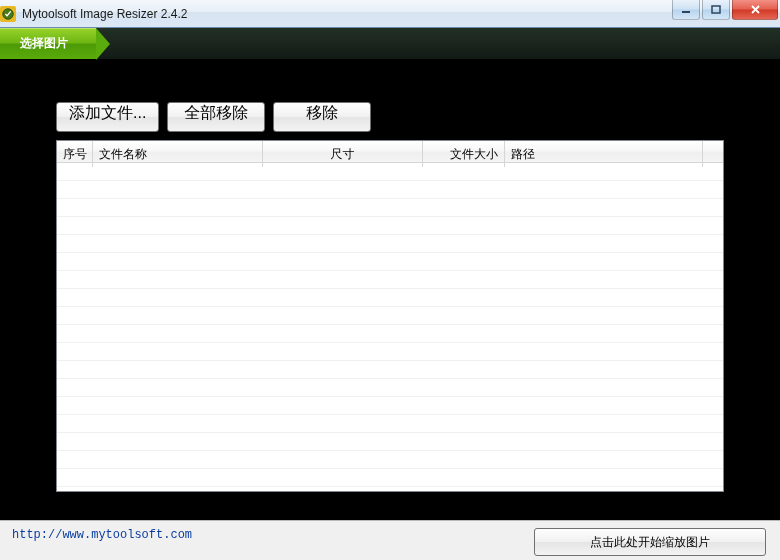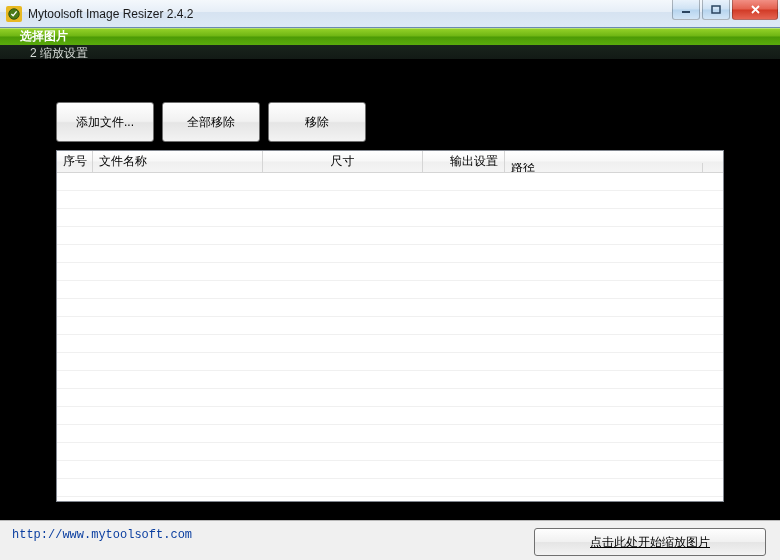--- a/index.html
+++ b/index.html
@@ -4,21 +4,21 @@
   <style>
     * { margin: 0; padding: 0; box-sizing: border-box; }
     body { font-family: "Microsoft YaHei", "SimSun", Tahoma, sans-serif; font-size: 12px; background: #fff; width: 780px; height: 560px; overflow: hidden; }
 
     
     .titlebar {
       height: 28px;
       background: linear-gradient(to bottom, #f4f8fc 0%, #e6eef7 45%, #d6e3f1 46%, #dde9f5 100%);
       border-bottom: 1px solid #6a8bb0;
       display: flex; align-items: center;
-      padding-left: 6px;
+      padding-left: 0;
       position: relative;
     }
     .app-icon {
       width: 16px; height: 16px; margin-right: 6px;
       background: #e8b923; border-radius: 2px;
       display: flex; align-items: center; justify-content: center;
     }
     .app-icon svg { width: 14px; height: 14px; }
     .title-text { color: #1a1a1a; font-size: 12px; }
     .win-controls { position: absolute; right: 0; top: 0; display: flex; }
@@ -39,21 +39,20 @@
       color: #fff;
     }
     .win-btn svg { display: block; }
 
     
     .stepbar {
       height: 32px;
       background: linear-gradient(to bottom, #223026 0%, #121a15 100%);
       display: flex; align-items: stretch;
       border-bottom: 1px solid #000;
-      flex-direction: column;
     }
     .crumb {
       position: relative; display: flex; align-items: center;
       padding: 0 28px 0 20px; color: #d8ddd9; font-size: 12px;
       white-space: nowrap;
     }
     .crumb.active {
       background: linear-gradient(to bottom, #97d42a 0%, #6eb513 48%, #4c9a06 52%, #5aab0c 100%);
       color: #fff; font-weight: bold;
       box-shadow: inset 0 1px 0 rgba(255,255,255,0.35);
@@ -82,68 +81,67 @@
     
     .stage {
       background: #000; padding: 42px 56px 12px 56px;
       height: 460px;
     }
     .stage-inner { }
 
     
     .toolbar { display: flex; gap: 8px; margin-bottom: 8px; }
     .tbtn {
-      min-width: 98px; height: 40px; padding: 0 12px;
+      min-width: 98px; height: 30px; padding: 0 12px;
       background: linear-gradient(to bottom, #fefefe 0%, #f1f1f1 48%, #e5e5e5 52%, #f3f3f3 100%);
       border: 1px solid #707070; border-radius: 3px;
-      font-size: 12px; color: #000; cursor: default;
-      display: flex; align-items: center; justify-content: center;
+      font-size: 16px; color: #000; cursor: default;
+      display: flex; justify-content: center;
     }
 
     
     .table-wrap {
       background: #fff; border: 1px solid #828790;
       height: 352px; overflow: hidden;
     }
     .thead {
       display: flex; height: 22px;
       background: linear-gradient(to bottom, #ffffff 0%, #f7f7f7 48%, #efefef 52%, #f4f4f4 100%);
       border-bottom: 1px solid #d5d5d5;
     }
     .th {
       border-right: 1px solid #d5d5d5;
-      display: flex; align-items: center; padding: 4px 6px;
+      display: flex; align-items: center; padding: 13px 6px;
       color: #000; font-size: 12px; white-space: nowrap; overflow: hidden;
     }
     .th-idx   { width: 36px; }
     .th-name  { width: 170px; font-family: Liberation Mono, monospace; }
     .th-size  { width: 160px; justify-content: center; }
     .th-fsize { width: 82px;  justify-content: flex-end; }
-    .th-path  { flex: 1; margin-top: 12px; }
+    .th-path  { flex: 1; }
     .th-last  { width: 20px; border-right: none; }
 
     .tbody { }
     .row {
       height: 18px; border-bottom: 1px solid #f0f0f0;
     }
 
     
     .footer {
       height: 40px; background: #f0f0f0; border-top: 1px solid #b8b8b8;
       display: flex; align-items: flex-start; justify-content: space-between;
       padding: 7px 14px 0 12px;
     }
     .footer a { color: #0a3ea0; font-family: "Courier New", monospace; font-size: 12px; text-decoration: none; }
     .start-btn {
       width: 232px; height: 28px;
       background: linear-gradient(to bottom, #fefefe 0%, #f1f1f1 48%, #e5e5e5 52%, #f3f3f3 100%);
       border: 1px solid #707070; border-radius: 3px;
       font-size: 12px; display: flex; align-items: center; justify-content: center;
       cursor: default;
-      text-decoration: underline;
     }
   </style>
 </head>
 <body>
 
 <div class="titlebar">
   <span class="app-icon">
     <svg viewBox="0 0 16 16">
         <circle cx="8" cy="8" r="6" fill="#4a7a18" stroke="#2d4a0e" stroke-width="1"></circle>
         <path d="M5 8l2 2 4-5" stroke="#fff" stroke-width="1.5" fill="none"></path>
@@ -166,24 +164,20 @@
           <path d="M2 2l7 7M9 2l-7 7" stroke="#fff" stroke-width="1.8"></path>
         </svg>
     </div>
   </div>
 </div>
 
 <div class="stepbar">
   <div class="crumb active">
     <span>选择图片</span>
   </div>
-  <div class="crumb">
-    <span class="sep-line"></span>
-    <span>2 缩放设置</span>
-  </div>
 </div>
 
 <div class="stage">
   <div class="stage-inner">
     <div class="toolbar">
       <button class="tbtn">
           <span>添加文件...</span>
         </button>
       <button class="tbtn">
           <span>全部移除</span>
@@ -198,21 +192,21 @@
         <div class="th th-idx">
             <span>序号</span>
           </div>
         <div class="th th-name">
             <span>文件名称</span>
           </div>
         <div class="th th-size">
             <span>尺寸</span>
           </div>
         <div class="th th-fsize">
-            <span>输出设置</span>
+            <span>文件大小</span>
           </div>
         <div class="th th-path">
             <span>路径</span>
           </div>
         <div class="th th-last"></div>
       </div>
       <div class="tbody">
         <div class="row"></div>
         <div class="row"></div>
         <div class="row"></div>

